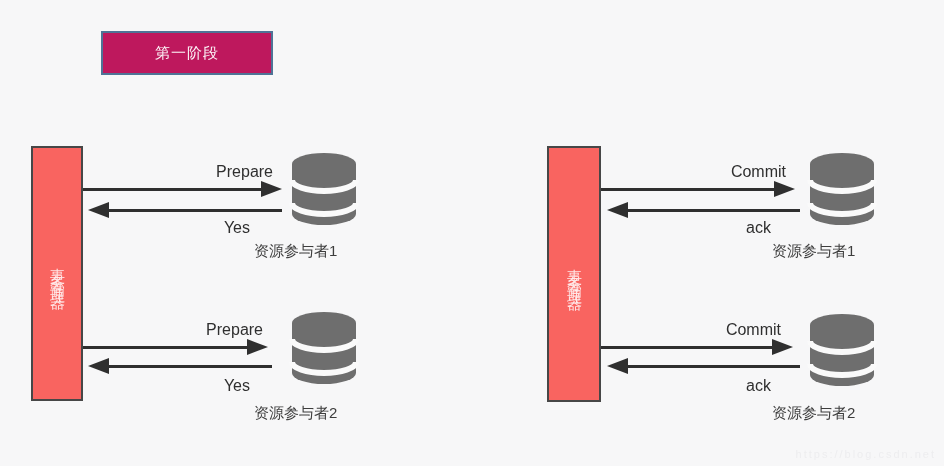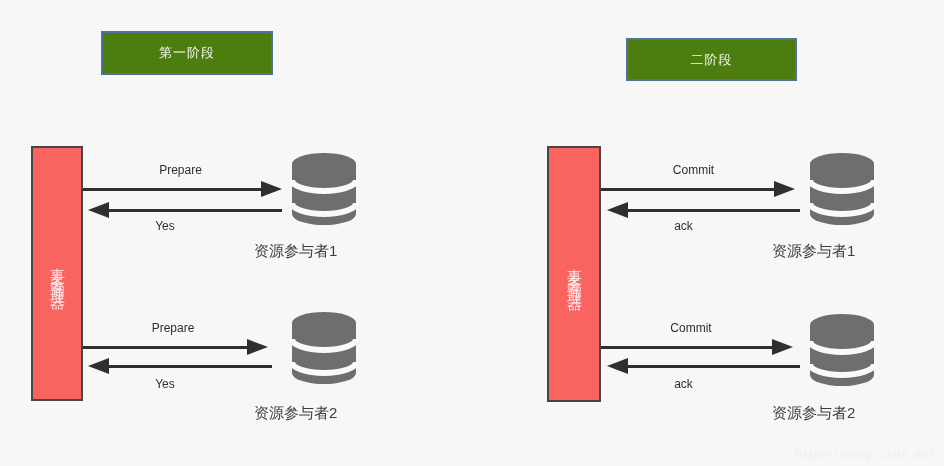--- a/index.html
+++ b/index.html
@@ -7,26 +7,26 @@
   .canvas {
     position: relative;
     width: 944px; height: 466px;
     background: #f7f7f8;
     overflow: hidden;
   }
 
   
   .title-box {
     position: absolute;
-    background: #4d7c0f;
+    background: #be185d;
     border: 2px solid #4f7396;
     box-sizing: border-box;
     display: flex; align-items: center; justify-content: center;
     color: rgba(255,255,255,0.95);
-    font-size: 13px;
+    font-size: 15px;
     letter-spacing: 1px;
   }
   .tb-p1 { left:101px; top:31px; width:172px; height:44px; }
   .tb-p2 { left:626px; top:38px; width:171px; height:43px; }
 
   
   .manager {
     position: absolute;
     background: #f96460;
     border: 2px solid #474747;
@@ -63,23 +63,23 @@
   .a-p1f2-req { left:83px;  top:339px; width:185px; }
   .a-p1f2-res { left:88px;  top:358px; width:184px; }
   .a-p2f1-req { left:601px; top:181px; width:194px; }
   .a-p2f1-res { left:607px; top:202px; width:193px; }
   .a-p2f2-req { left:601px; top:339px; width:192px; }
   .a-p2f2-res { left:607px; top:358px; width:193px; }
 
   
   .msg-label {
     position: absolute;
-    text-align: center;
+    text-align: right;
     color: #2f2f2f;
-    font-size: 12px;
+    font-size: 16px;
   }
   .l-p1f1-req { left:88px;  top:163px; width:185px; }
   .l-p1f1-res { left:80px;  top:219px; width:170px; }
   .l-p1f2-req { left:83px;  top:321px; width:180px; }
   .l-p1f2-res { left:80px;  top:377px; width:170px; }
   .l-p2f1-req { left:601px; top:163px; width:185px; }
   .l-p2f1-res { left:596px; top:219px; width:175px; }
   .l-p2f2-req { left:601px; top:321px; width:180px; }
   .l-p2f2-res { left:596px; top:377px; width:175px; }
 
@@ -154,23 +154,20 @@
   </div>
   <div class="msg-label l-p1f2-res">Yes</div>
 
   <svg class="db-icon db-p1f2" viewBox="0 0 72 76">
     <path fill="#6e6e6e" d="M4,13 a32,11 0 0 1 64,0 l0,50 a32,11 0 0 1 -64,0 z"></path>
     <path fill="none" stroke="#fafafa" stroke-width="6" d="M4,29 a32,11 0 0 0 64,0"></path>
     <path fill="none" stroke="#fafafa" stroke-width="6" d="M4,52 a32,11 0 0 0 64,0"></path>
   </svg>
   <div class="participant-label pl-p1f2">资源参与者2</div>
 
-  <div class="title-box tb-p2">
-    <span>二阶段</span>
-  </div>
 
   <div class="manager mg-p2">
     <span class="vtext">事务管理器</span>
   </div>
 
   <div class="msg-label l-p2f1-req">Commit</div>
   <div class="arrow dir-right a-p2f1-req">
     <div class="shaft"></div>
     <div class="head"></div>
   </div>

